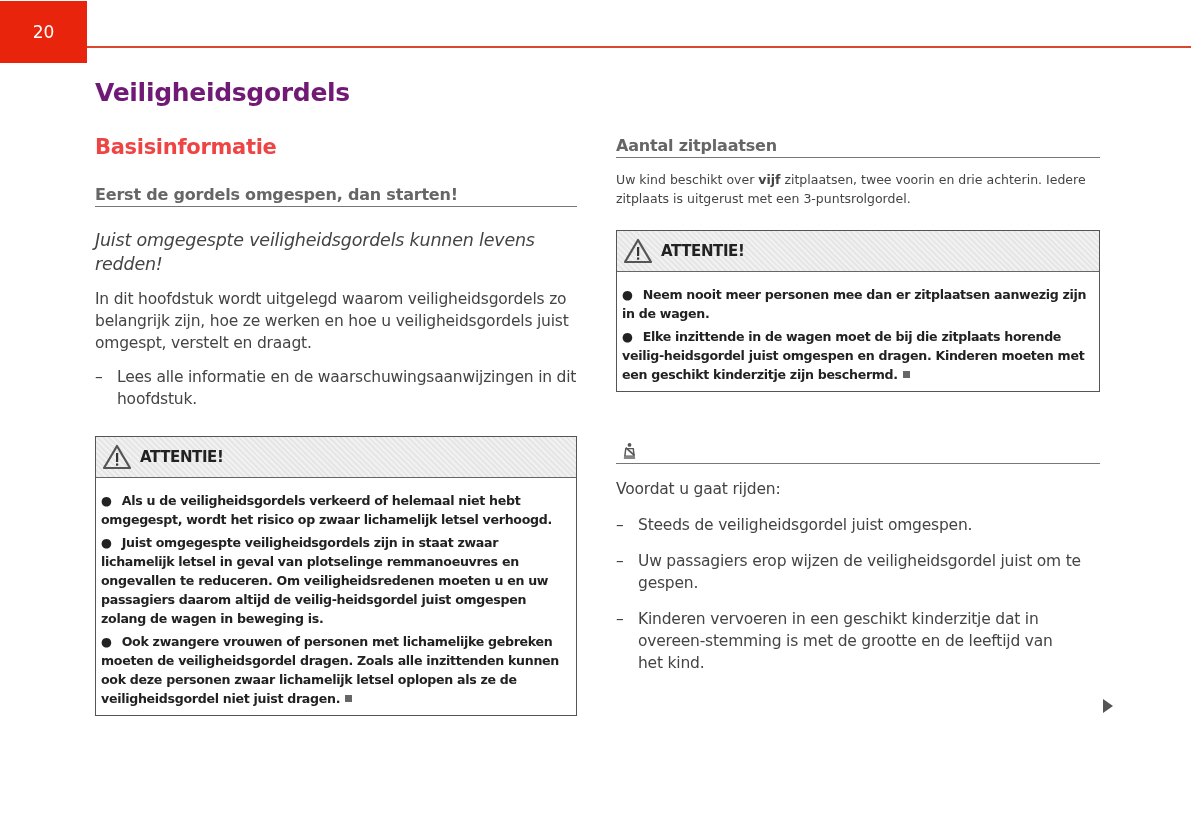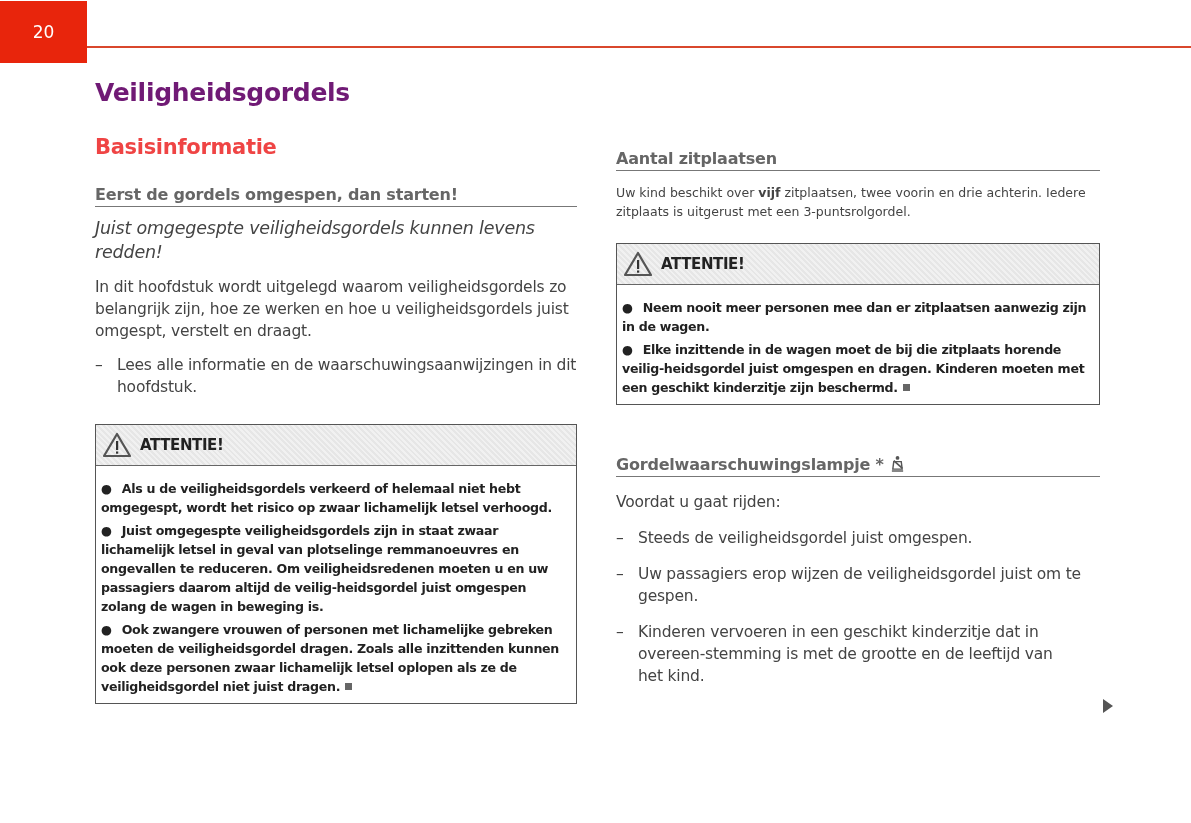--- a/index.html
+++ b/index.html
@@ -11,21 +11,21 @@
       position: absolute; left: 0; top: 1px; width: 87px; height: 62px;
       background: #e8250c; color: #fff; font-size: 17px;
       display: flex; align-items: center; justify-content: center;
     }
     .top-rule {
       position: absolute; left: 87px; top: 46px; width: 1104px; height: 2px;
       background: #d9472c;
     }
     .col { position: absolute; }
     .col-left { left: 95px; top: 78px; width: 482px; }
-    .col-right { left: 616px; top: 149px; width: 484px; }
+    .col-right { left: 616px; top: 136px; width: 484px; }
 
     .chapter-title {
       font-size: 25px; font-weight: bold; color: #701a75; margin: 0;
       letter-spacing: -0.3px;
     }
     .section-title {
       font-size: 21px; font-weight: bold; color: #ef4444; margin: 28px 0 0 0;
       letter-spacing: -0.3px;
     }
     .sub-title {
@@ -71,21 +71,21 @@
 
 <div class="page-tab">
   <span>20</span>
 </div>
 <div class="top-rule"></div>
 
 <div class="col col-left">
   <h1 class="chapter-title">Veiligheidsgordels</h1>
   <h2 class="section-title">Basisinformatie</h2>
   <h3 class="sub-title" style="margin-top:26px;">Eerst de gordels omgespen, dan starten!</h3>
-  <div class="lead" style="margin-top:9px;">Juist omgegespte veiligheidsgordels kunnen levens redden!</div>
+  <div class="lead" style="margin-top:21px;">Juist omgegespte veiligheidsgordels kunnen levens redden!</div>
   <div class="body-text" style="margin-top:12px;">In dit hoofdstuk wordt uitgelegd waarom veiligheidsgordels zo belangrijk zijn, hoe ze werken en hoe u veiligheidsgordels juist omgespt, verstelt en draagt.</div>
   <div class="body-text dash-item" style="margin-top:12px;">
     <span class="dash">–</span>
     <span>Lees alle informatie en de waarschuwingsaanwijzingen in dit hoofdstuk.</span>
   </div>
 
   <div class="warn-box" style="margin-top:26px;">
     <div class="warn-head">
       <svg viewBox="0 0 30 26">
         <path d="M15 2 L28 24 L2 24 Z" fill="none" stroke="#555" stroke-width="2.2" stroke-linejoin="round"></path>
@@ -117,21 +117,20 @@
       </svg>
       <span class="warn-title">ATTENTIE!</span>
     </div>
     <div class="warn-body">
       <div class="warn-item"><span class="bullet">●</span><span>Neem nooit meer personen mee dan er zitplaatsen aanwezig zijn in de wagen.</span></div>
       <div class="warn-item"><span class="bullet">●</span><span>Elke inzittende in de wagen moet de bij die zitplaats horende veilig-heidsgordel juist omgespen en dragen. Kinderen moeten met een geschikt kinderzitje zijn beschermd.</span><span class="end-mark"></span></div>
     </div>
   </div>
 
   <h3 class="sub-title" style="margin-top:50px; display:flex; align-items:flex-end;">
-    <span>Gordelwaarschuwingslampje *</span>
     <svg viewBox="0 0 16 18" style="width:15px;height:17px;margin-left:6px;margin-bottom:2px;">
       <circle cx="8" cy="3" r="2" fill="#555"></circle>
       <path d="M4 7 L12 7 L13 15 L3 15 Z" fill="none" stroke="#555" stroke-width="1.5"></path>
       <path d="M4 6 L13 14" stroke="#555" stroke-width="1.8"></path>
       <path d="M2 17 L14 17" stroke="#555" stroke-width="1.5"></path>
     </svg>
   </h3>
   <div class="body-text" style="margin-top:14px;">Voordat u gaat rijden:</div>
   <div class="body-text dash-item" style="margin-top:14px;">
     <span class="dash">–</span>

